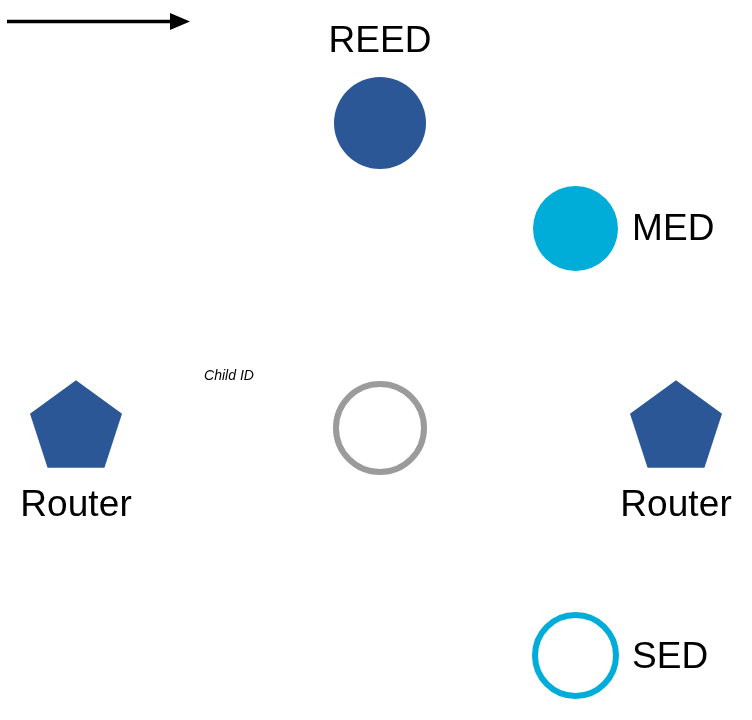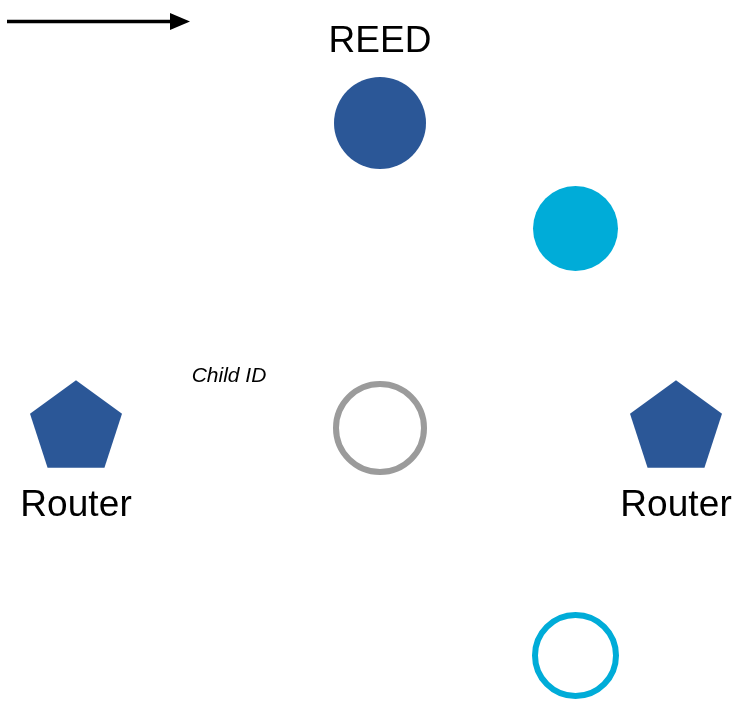--- a/index.html
+++ b/index.html
@@ -136,56 +136,58 @@
     width: 100%;
     height: 100%;
   }
   #flow-arrow-label {
     position: absolute;
     left: 148px;
     top: 362px;
     width: 162px;
     text-align: center;
     font-style: italic;
-    font-size: 21px;
+    font-size: 14px;
     line-height: 26px;
     color: #000000;
     font-family: "Liberation Sans", sans-serif;
   }
   #flow-arrow-label .line {
     display: block;
   }
 </style>
 </head>
 <body>
 
 <div id="canvas">
 
   <div class="node-label" id="reed-label">REED</div>
   <div class="node" id="reed-circle"></div>
 
   <div class="node" id="med-circle"></div>
+  <div class="node-label" id="med-label">MED</div>
 
   <div class="node pentagon" id="router-left-shape">
     <svg viewBox="0 0 100 95" xmlns="http://www.w3.org/2000/svg">
       <polygon points="50,0 100,36.3 80.9,95 19.1,95 0,36.3" fill="#2B5797"></polygon>
     </svg>
   </div>
   <div class="node-label" id="router-left-label">Router</div>
 
   <div class="node pentagon" id="router-right-shape">
     <svg viewBox="0 0 100 95" xmlns="http://www.w3.org/2000/svg">
       <polygon points="50,0 100,36.3 80.9,95 19.1,95 0,36.3" fill="#2B5797"></polygon>
     </svg>
   </div>
   <div class="node-label" id="router-right-label">Router</div>
 
   <div class="node" id="joiner-circle"></div>
 
   <div class="node" id="sed-circle"></div>
+  <div class="node-label" id="sed-label">SED</div>
 
   <div id="flow-arrow">
     <svg viewBox="0 0 200 44" xmlns="http://www.w3.org/2000/svg">
       <line x1="7" y1="21.5" x2="173" y2="21.5" stroke="#000000" stroke-width="3.4"></line>
       <polygon points="170,13 190,21.5 170,30" fill="#000000"></polygon>
     </svg>
   </div>
   <div id="flow-arrow-label">
     <span class="line">Child ID</span>
   </div>

